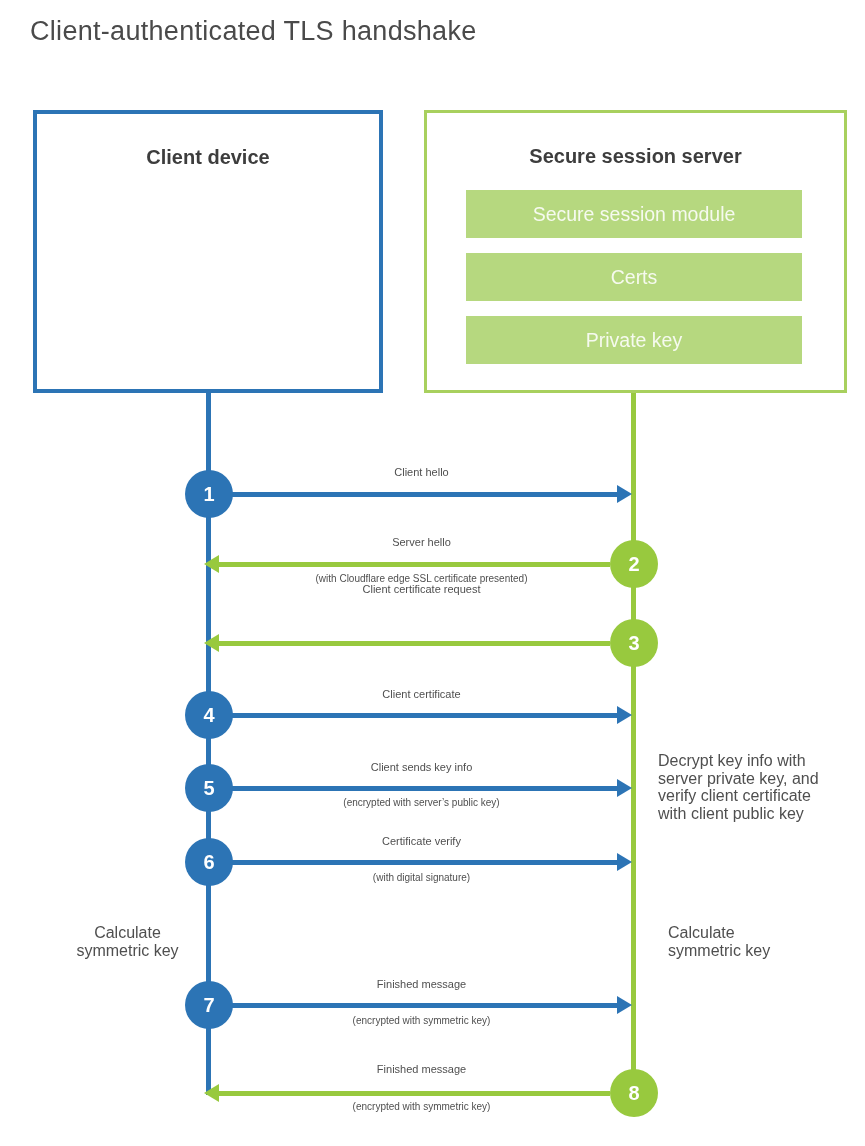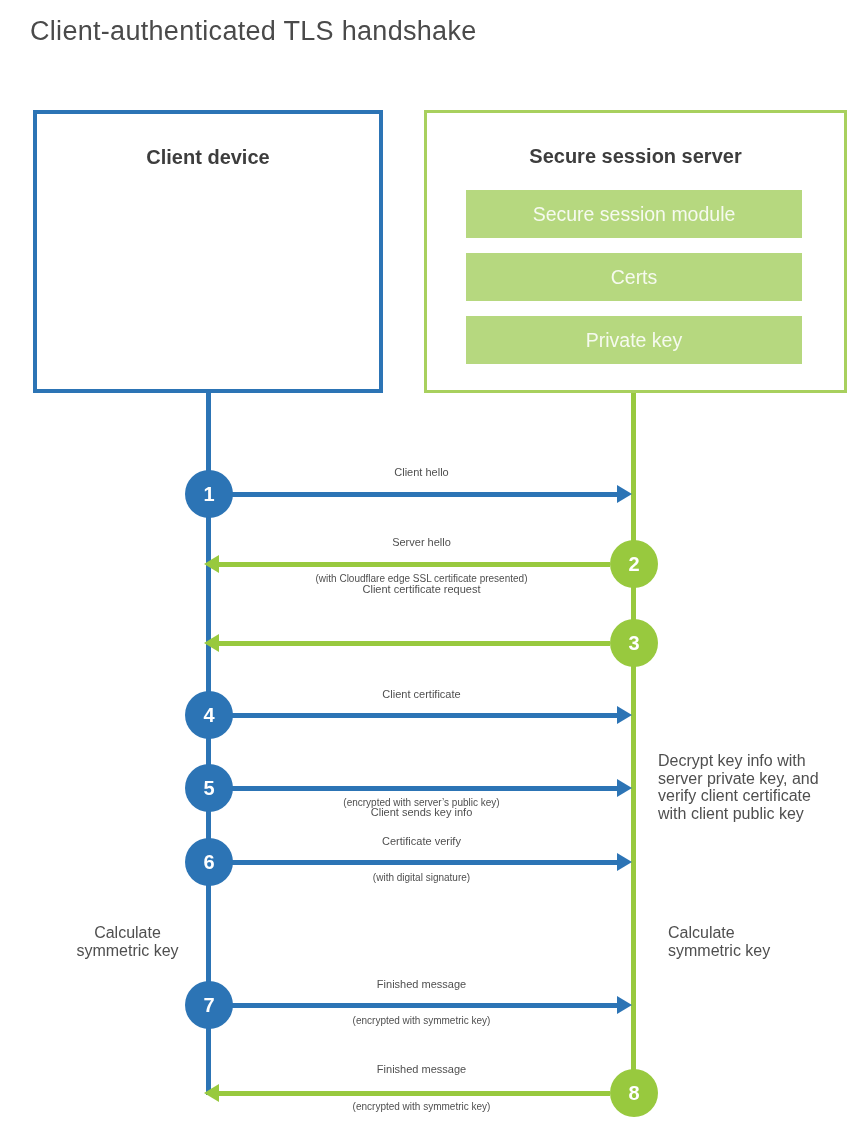--- a/index.html
+++ b/index.html
@@ -107,21 +107,21 @@
   </div>
 
   <div>
     <div class="msg-label" style="top:688px;">Client certificate</div>
     <div class="arrow-line blue" style="top:713px;"></div>
     <div class="arrow-head right" style="top:706px;"></div>
     <div class="badge blue" style="top:691px;">4</div>
   </div>
 
   <div>
-    <div class="msg-label" style="top:806px;">Client sends key info</div>
+    <div class="msg-label" style="top:761px;">Client sends key info</div>
     <div class="arrow-line blue" style="top:786px;"></div>
     <div class="arrow-head right" style="top:779px;"></div>
     <div class="msg-sub" style="top:797px;">(encrypted with server’s public key)</div>
     <div class="badge blue" style="top:764px;">5</div>
   </div>
 
   <div>
     <div class="msg-label" style="top:835px;">Certificate verify</div>
     <div class="arrow-line blue" style="top:860px;"></div>
     <div class="arrow-head right" style="top:853px;"></div>

